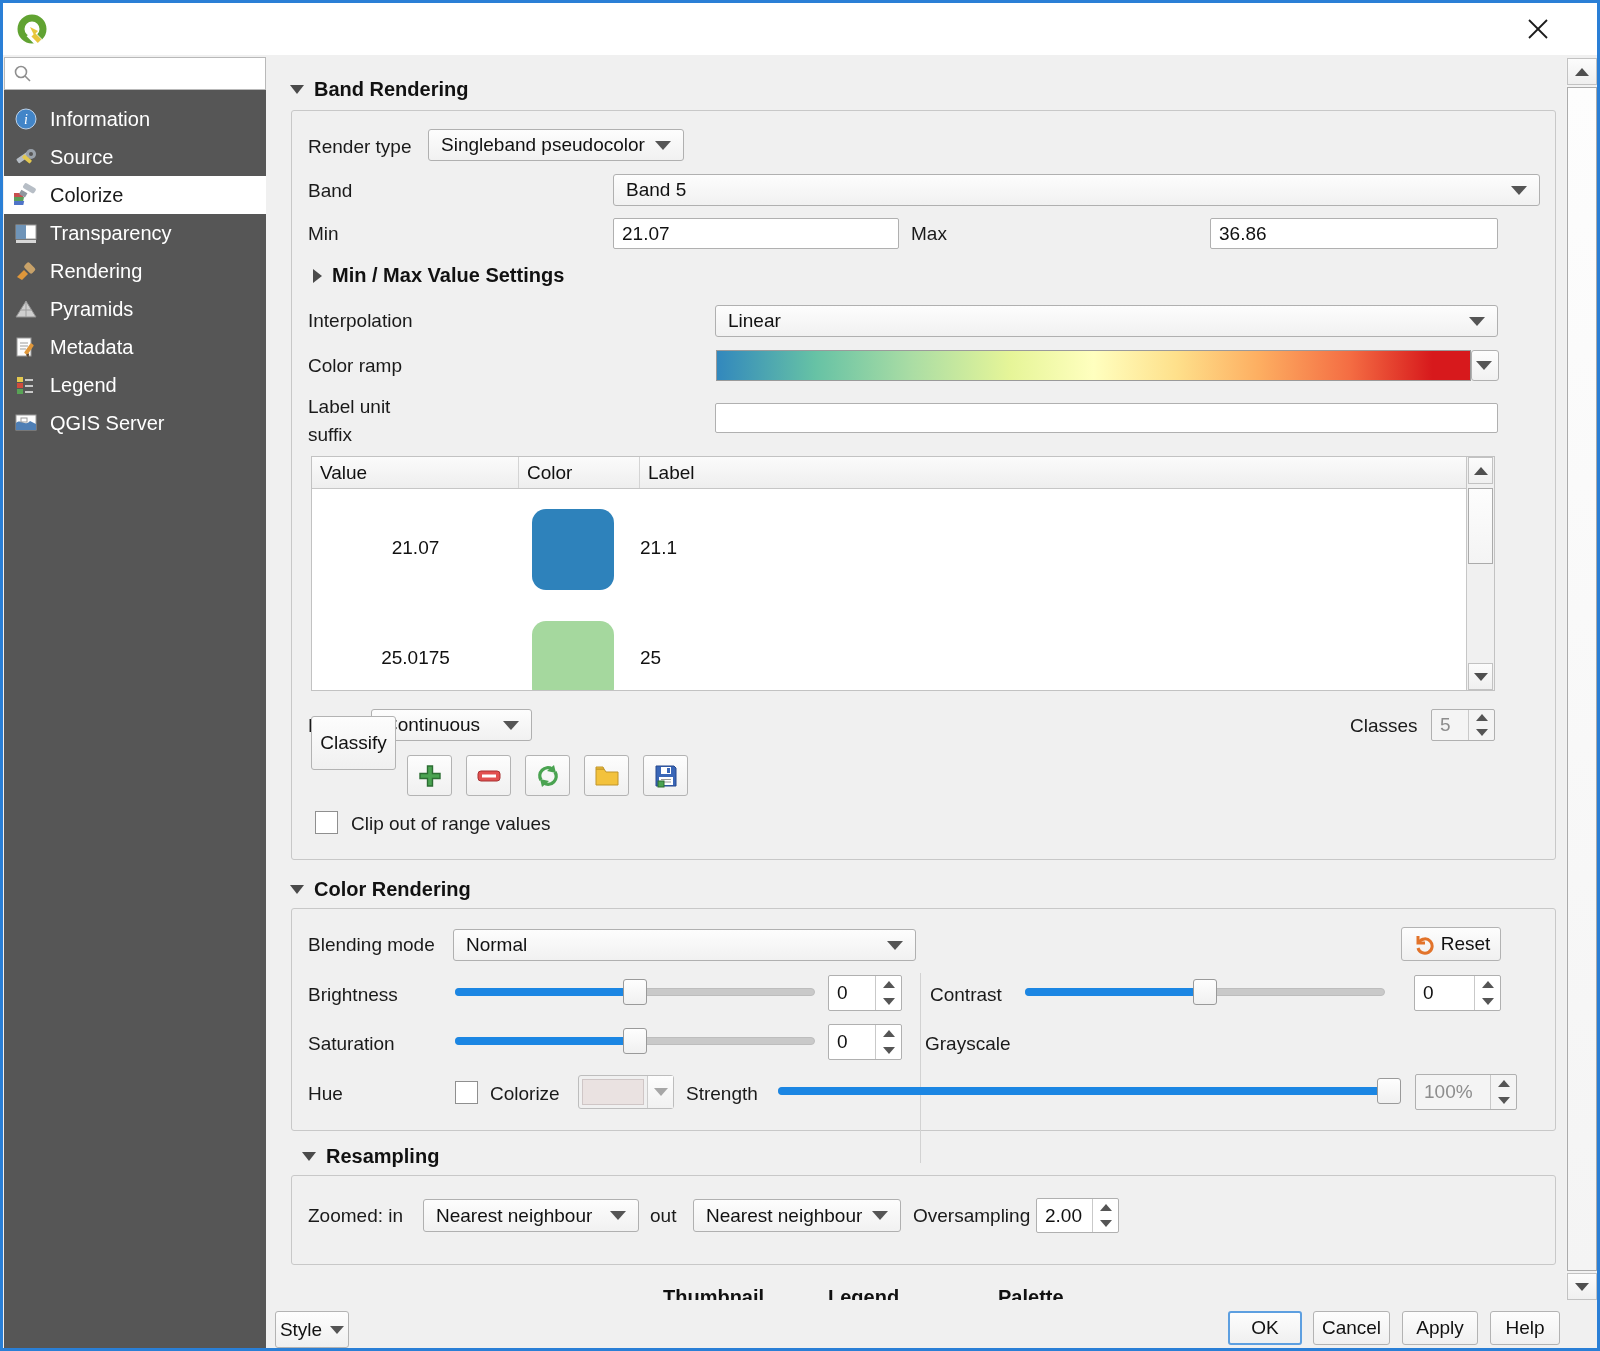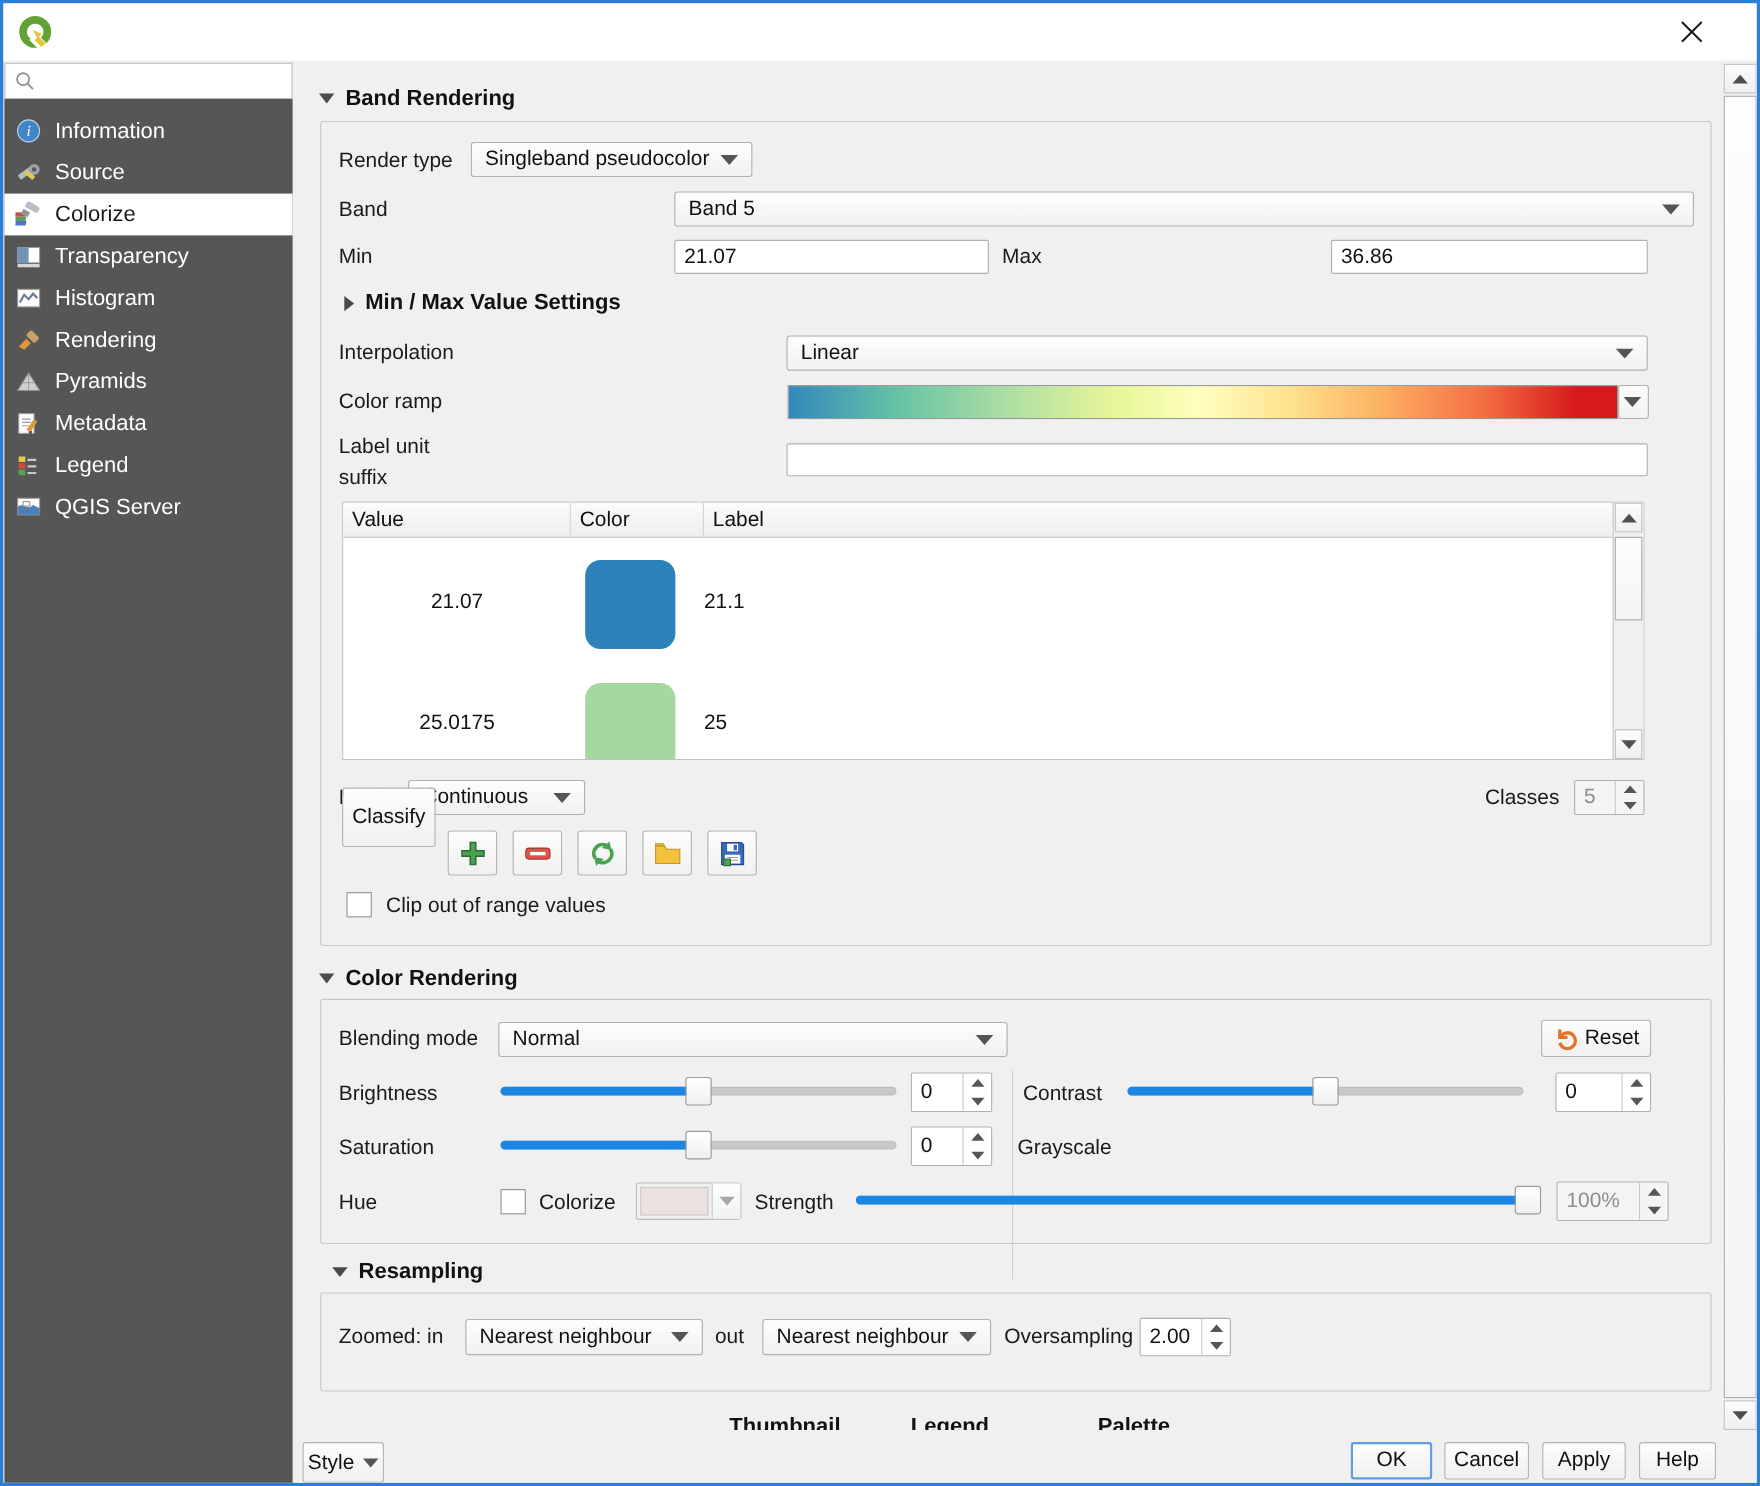--- a/index.html
+++ b/index.html
@@ -129,27 +129,20 @@
     <div class="nav-item">
       <svg class="nav-icon" viewBox="0 0 24 24">
           <rect x="2" y="4" width="20" height="14" fill="#fff" stroke="#9a9a9a"></rect>
           <path d="M2 4 h10 v14 h-10 z" fill="#6f94b8"></path>
           <rect x="2" y="19" width="20" height="3" fill="#d7d7d7"></rect>
         </svg>
       <span class="nav-label">Transparency</span>
     </div>
     <div class="nav-item">
       <svg class="nav-icon" viewBox="0 0 24 24">
-          <rect x="2" y="4" width="20" height="16" fill="#fdfdfd" stroke="#9a9a9a"></rect>
-          <polyline points="4,16 8,9 12,13 16,8 20,12" fill="none" stroke="#6a7f93" stroke-width="2"></polyline>
-        </svg>
-      <span class="nav-label">Histogram</span>
-    </div>
-    <div class="nav-item">
-      <svg class="nav-icon" viewBox="0 0 24 24">
           <path d="M3 18 L10 11 L14 15 L8 21 Z" fill="#e0973a"></path>
           <rect x="10" y="5" width="11" height="7" rx="2" fill="#c8a269" transform="rotate(45 15 9)"></rect>
         </svg>
       <span class="nav-label">Rendering</span>
     </div>
     <div class="nav-item">
       <svg class="nav-icon" viewBox="0 0 24 24">
           <path d="M12 4 L22 20 L2 20 Z" fill="#cfcfcf" stroke="#8f8f8f"></path>
           <line x1="12" y1="4" x2="12" y2="20" stroke="#9d9d9d"></line>
           <line x1="7" y1="13" x2="17" y2="13" stroke="#9d9d9d"></line>

